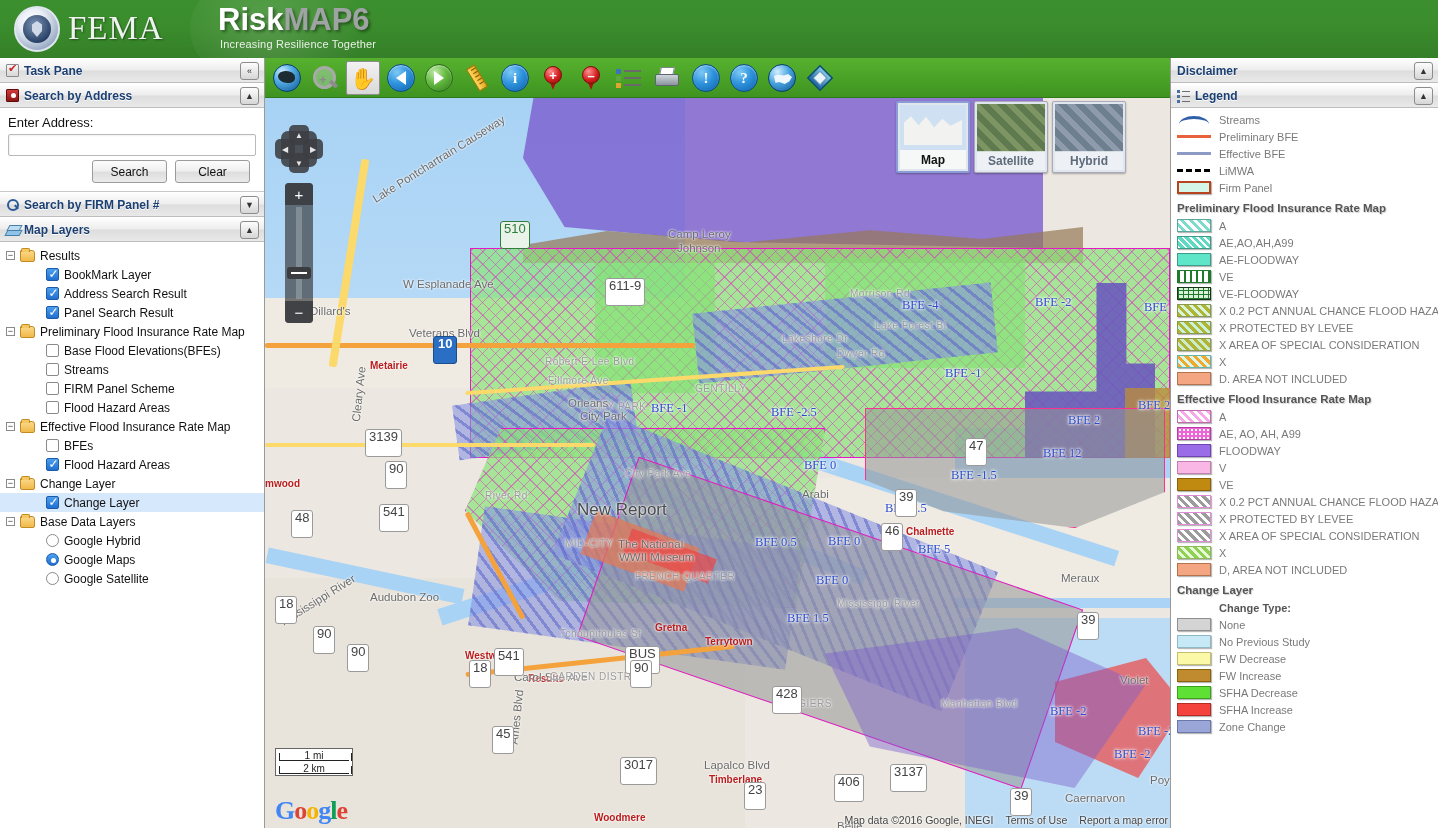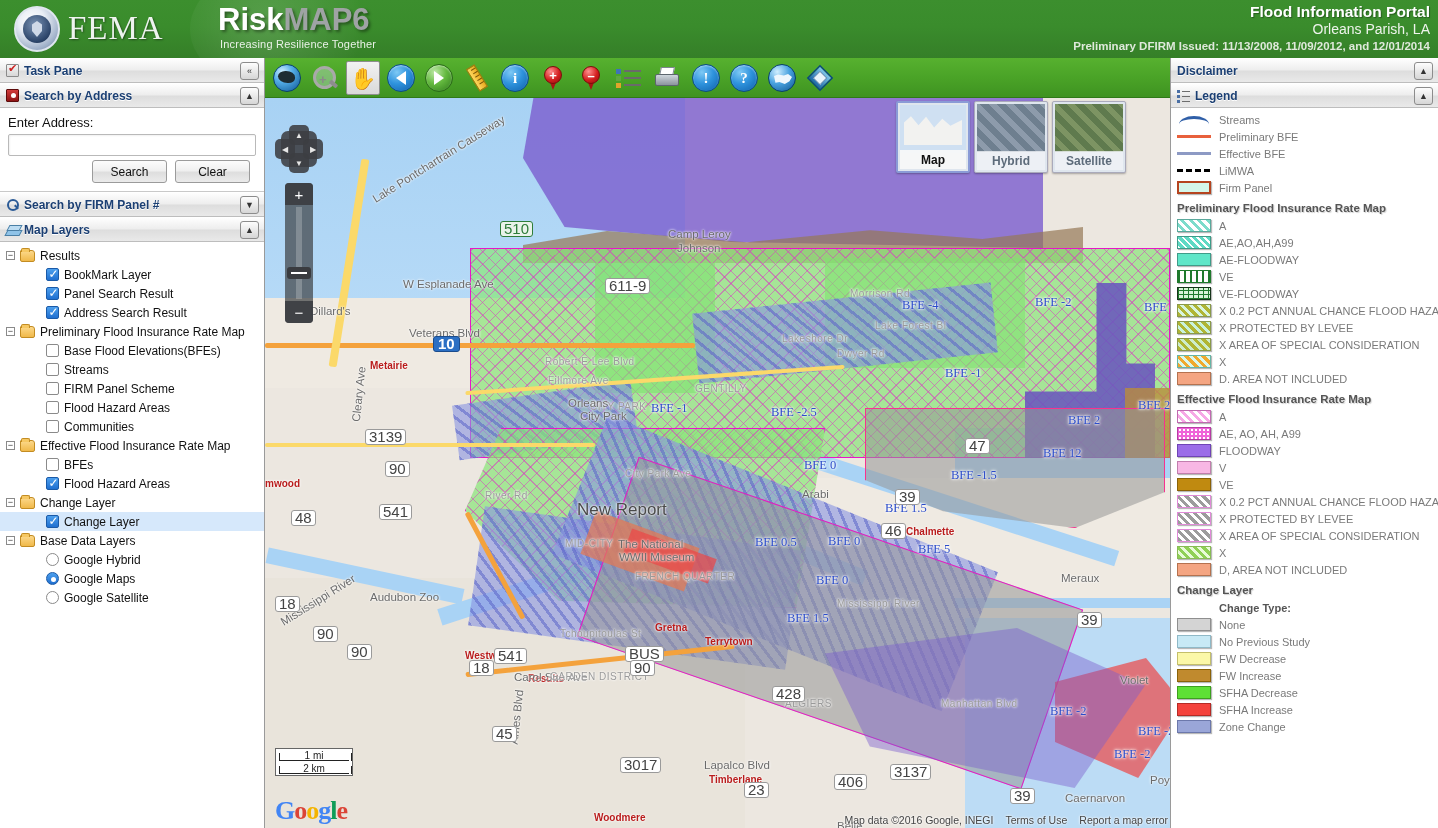--- a/index.html
+++ b/index.html
@@ -308,21 +308,21 @@
   }
   .maplabel.city { font-size:17px; color:#4a4a4a; }
   .maplabel.city2 { font-size:10px; color:#b91c1c;font-weight:bold; }
   .maplabel.bfe {
     font-size:12.5px; color:#2c4cc9; font-family:"Liberation Serif",serif;
     text-shadow: 0 0 2px #fff, 0 0 3px #fff, 0 0 4px #fff;
   }
   .maplabel.hood { font-size:10px; color:#9a9a9a; letter-spacing:.5px; }
   .shield {
     position:absolute; background:#fff; border:1px solid #9a9a9a; border-radius:3px;
-    font-size:15px; color:#444; padding:0 3px; height:16px; line-height:13px;
+    font-size:13px; color:#444; padding:0 3px; height:28px; line-height:13px;
   }
   .shield.i {
     background:#2b6fc4; color:#fff; border-color:#1b4c8c; border-radius:3px;
     font-weight:bold; padding:0 4px;
   }
   .shield.grn { background:#e9f3ea; border-color:#2e7d3a; color:#2e7d3a; }
 
   
   #pan-ctrl { position:absolute; left:10px; top:27px; width:48px; height:48px; }
   .pan-body {
@@ -429,25 +429,20 @@
   <div id="header">
     <div class="globe-deco"></div>
     <div id="fema-seal">
         <div class="inner"></div>
       </div>
     <div id="fema-word">FEMA</div>
     <div id="riskmap">
       <span class="risk">Risk</span><span class="map6">MAP6</span>
     </div>
     <div id="tagline">Increasing Resilience Together</div>
-    <div id="hdr-right">
-      <div class="t1">Flood Information Portal</div>
-      <div class="t2">Orleans Parish, LA</div>
-      <div class="t3">Preliminary DFIRM Issued: 11/13/2008, 11/09/2012, and 12/01/2014</div>
-    </div>
   </div>
 
   <div id="sidebar">
 
     <div class="panel-bar">
       <span class="ico-sq ico-task"></span>
       <span class="ptitle">Task Pane</span>
       <span class="panel-btn">«</span>
     </div>
 
@@ -483,25 +478,25 @@
             <span class="exp-box">−</span>
             <span class="folder"></span>
             <span class="grp-label">Results</span>
           </div>
           <div class="leaf-row">
             <span class="cbx on"></span>
             <span class="leaf-label">BookMark Layer</span>
           </div>
           <div class="leaf-row">
             <span class="cbx on"></span>
+            <span class="leaf-label">Address Search Result</span>
+          </div>
+          <div class="leaf-row">
+            <span class="cbx on"></span>
             <span class="leaf-label">Panel Search Result</span>
-          </div>
-          <div class="leaf-row">
-            <span class="cbx on"></span>
-            <span class="leaf-label">Address Search Result</span>
           </div>
         </div>
         <div class="tree-group">
           <div class="grp-row">
             <span class="exp-box">−</span>
             <span class="folder"></span>
             <span class="grp-label">Preliminary Flood Insurance Rate Map</span>
           </div>
           <div class="leaf-row">
             <span class="cbx"></span>
@@ -511,24 +506,20 @@
             <span class="cbx"></span>
             <span class="leaf-label">Streams</span>
           </div>
           <div class="leaf-row">
             <span class="cbx"></span>
             <span class="leaf-label">FIRM Panel Scheme</span>
           </div>
           <div class="leaf-row">
             <span class="cbx"></span>
             <span class="leaf-label">Flood Hazard Areas</span>
-          </div>
-          <div class="leaf-row">
-            <span class="cbx"></span>
-            <span class="leaf-label">Communities</span>
           </div>
         </div>
         <div class="tree-group">
           <div class="grp-row">
             <span class="exp-box">−</span>
             <span class="folder"></span>
             <span class="grp-label">Effective Flood Insurance Rate Map</span>
           </div>
           <div class="leaf-row">
             <span class="cbx"></span>
@@ -805,29 +796,29 @@
 
     <div id="maptype">
       <div class="mt sel">
         <div class="thumb">
             <div class="thumb-map"></div>
           </div>
         <div class="cap">Map</div>
       </div>
       <div class="mt">
         <div class="thumb">
-            <div class="thumb-hyb"></div>
-          </div>
-        <div class="cap dim">Hybrid</div>
+            <div class="thumb-sat"></div>
+          </div>
+        <div class="cap dim">Satellite</div>
       </div>
       <div class="mt">
         <div class="thumb">
-            <div class="thumb-sat"></div>
-          </div>
-        <div class="cap dim">Satellite</div>
+            <div class="thumb-hyb"></div>
+          </div>
+        <div class="cap dim">Hybrid</div>
       </div>
     </div>
 
     <div id="scalebar">
       <div class="r">1 mi</div>
       <div class="r">2 km</div>
     </div>
 
     <div id="gwatermark">
       <span class="b1">G</span><span class="b2">o</span><span class="b3">o</span><span class="b4">g</span><span class="b5">l</span><span class="b6">e</span>

